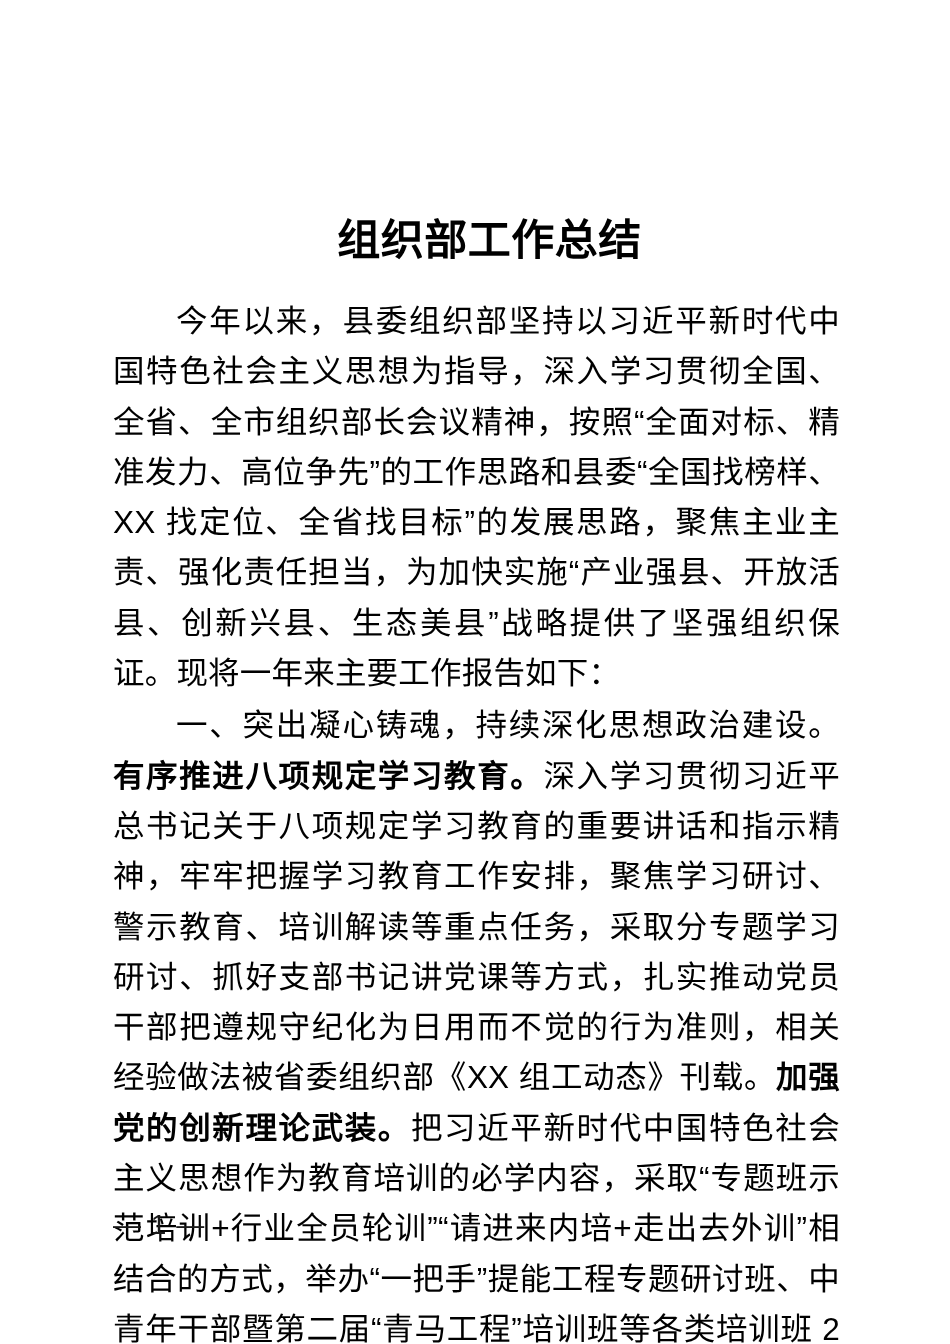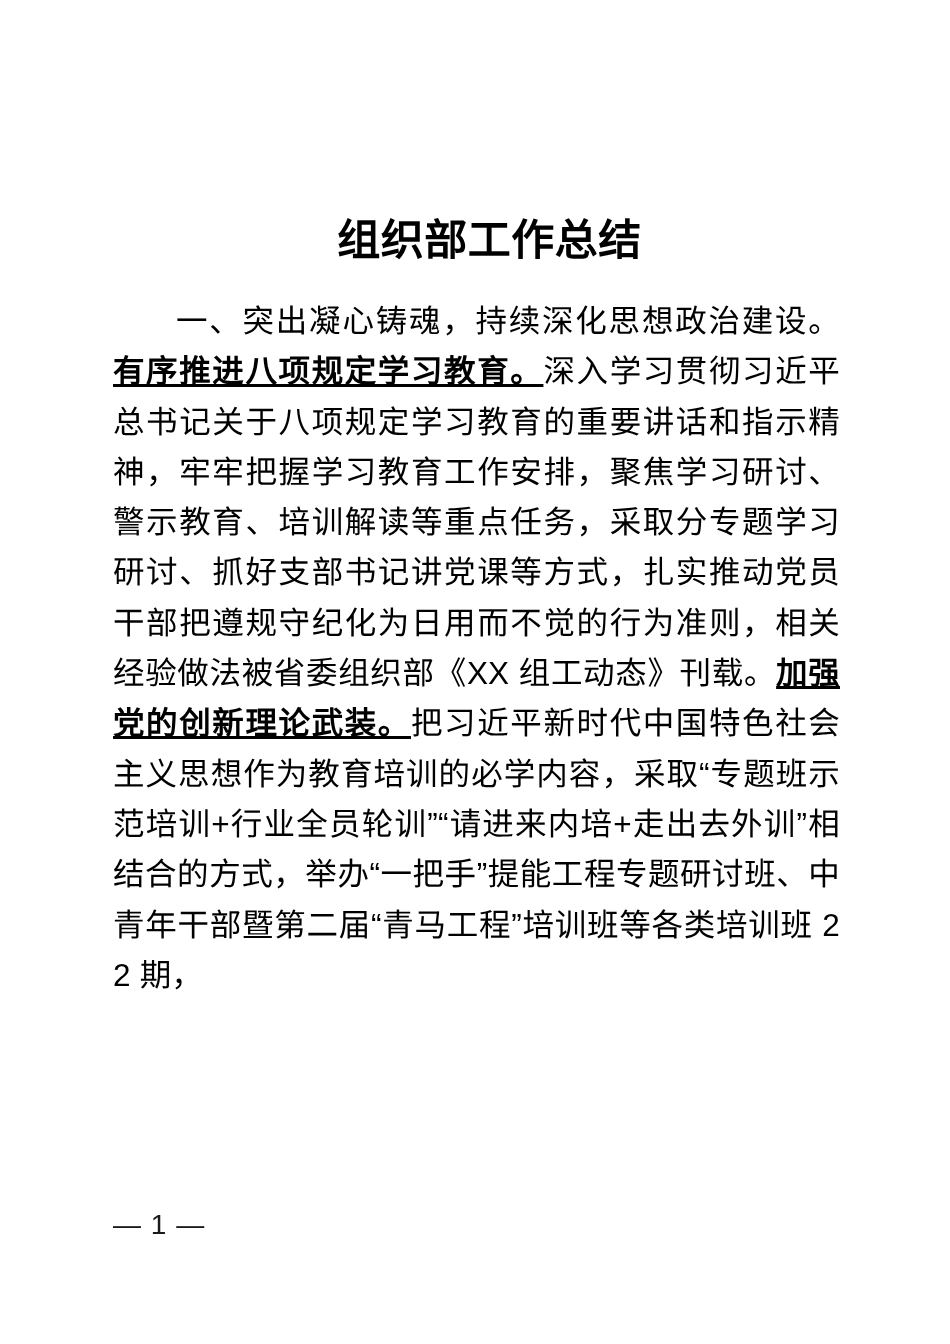--- a/index.html
+++ b/index.html
@@ -67,21 +67,20 @@
     letter-spacing: 0.2px;
     word-break: break-all;
   }
 
   p.para + p.para {
     margin-top: 2px;
   }
 
   .bold-run {
     font-weight: 700;
-    text-decoration: underline;
   }
 
   .page-footer {
     position: absolute;
     left: 113px;
     top: 1205px;
     width: 727px;
     font-size: 28px;
     line-height: 40px;
     text-align: left;
@@ -93,20 +92,23 @@
 <body>
 
 <div class="page">
 
   <div class="content">
 
     <h1 class="doc-title">组织部工作总结</h1>
 
     <div class="body-block">
       <p class="para">
+        <span>今年以来，县委组织部坚持以习近平新时代中国特色社会主义思想为指导，深入学习贯彻全国、全省、全市组织部长会议精神，按照“全面对标、精准发力、高位争先”的工作思路和县委“全国找榜样、XX 找定位、全省找目标”的发展思路，聚焦主业主责、强化责任担当，为加快实施“产业强县、开放活县、创新兴县、生态美县”战略提供了坚强组织保证。现将一年来主要工作报告如下：</span>
+      </p>
+      <p class="para">
         <span>一、突出凝心铸魂，持续深化思想政治建设。</span><span class="bold-run">有序推进八项规定学习教育。</span><span>深入学习贯彻习近平总书记关于八项规定学习教育的重要讲话和指示精神，牢牢把握学习教育工作安排，聚焦学习研讨、警示教育、培训解读等重点任务，采取分专题学习研讨、抓好支部书记讲党课等方式，扎实推动党员干部把遵规守纪化为日用而不觉的行为准则，相关经验做法被省委组织部《XX 组工动态》刊载。</span><span class="bold-run">加强党的创新理论武装。</span><span>把习近平新时代中国特色社会主义思想作为教育培训的必学内容，采取“专题班示范培训+行业全员轮训”“请进来内培+走出去外训”相结合的方式，举办“一把手”提能工程专题研讨班、中青年干部暨第二届“青马工程”培训班等各类培训班 22 期，</span>
       </p>
     </div>
 
   </div>
 
   <div class="page-footer">— 1 —</div>
 
 </div>
 

